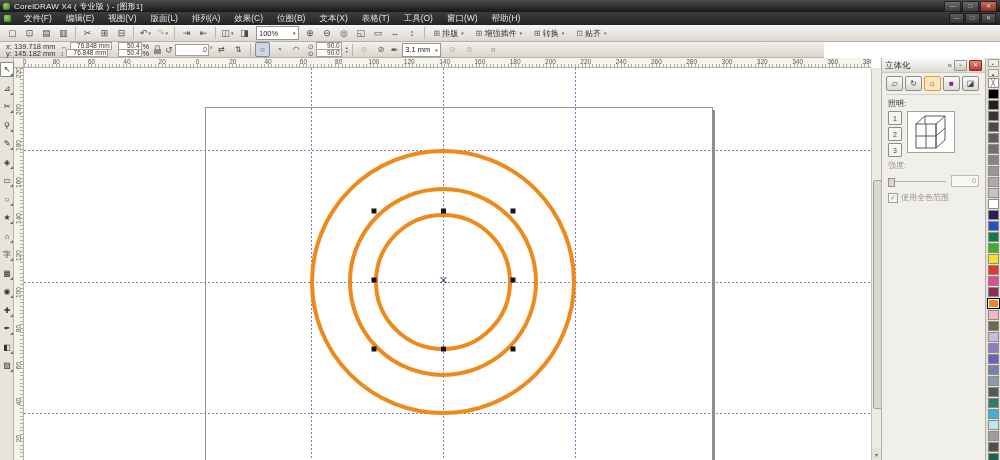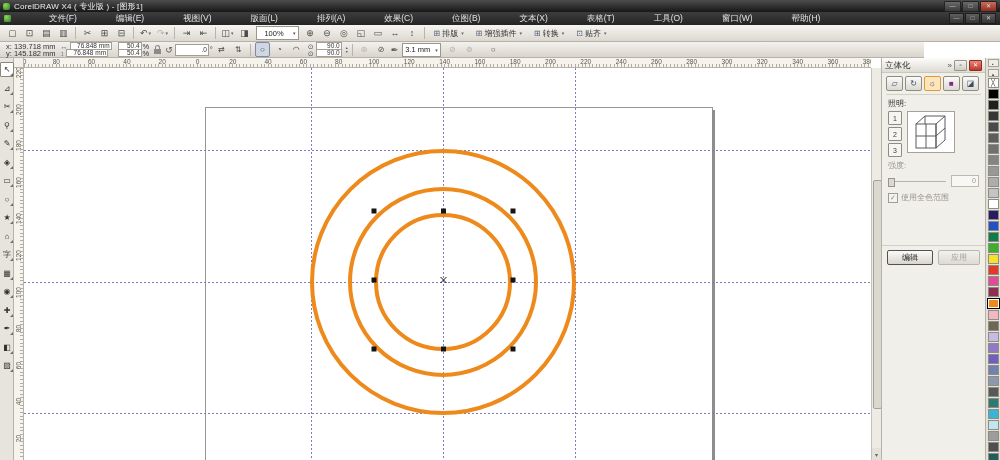--- a/index.html
+++ b/index.html
@@ -13,29 +13,29 @@
   #title-text{white-space:nowrap;letter-spacing:.2px;}
   .win-controls{margin-left:auto;display:flex;gap:1px;}
   .win-btn{width:15px;height:9px;font-size:6px;line-height:9px;text-align:center;color:#ddd;
     background:linear-gradient(#6a6a6a,#3a3a3a);border:1px solid #222;border-radius:1px;}
   .win-btn.close{background:linear-gradient(#d06a5a,#8c2e22);}
   
   #menubar{position:absolute;left:0;top:12px;width:1000px;height:13px;
     background:linear-gradient(#3d3d3d,#242424);color:#e2e2e2;font-size:8.5px;
     display:flex;align-items:center;padding:0 4px;box-sizing:border-box;}
   #menu-doc-icon{width:7px;height:7px;border-radius:1px;background:radial-gradient(circle at 35% 30%,#8fd65a,#2e7d1f);margin-right:6px;}
-  .menu-item{padding:0 7px;line-height:13px;white-space:nowrap;margin-left:25px;}
+  .menu-item{padding:0 7px;line-height:13px;white-space:nowrap;}
   .doc-controls{margin-left:auto;display:flex;gap:1px;}
   .doc-btn{width:13px;height:9px;font-size:6px;line-height:9px;text-align:center;color:#ccc;
     background:linear-gradient(#5e5e5e,#333);border:1px solid #1d1d1d;}
   
   #toolbar{position:absolute;left:0;top:25px;width:1000px;height:17px;
     background:linear-gradient(#f7f5f1,#dcd8d0);border-bottom:1px solid #b6b2a9;
     display:flex;align-items:center;padding:0 4px;box-sizing:border-box;}
-  #propbar{position:absolute;left:0;top:42px;width:924px;height:16px;
+  #propbar{position:absolute;left:0;top:42px;width:824px;height:16px;
     background:linear-gradient(#f3f1ed,#d9d5cd);border-bottom:1px solid #b6b2a9;
     display:flex;align-items:center;padding:0 4px;box-sizing:border-box;font-size:7.5px;color:#333;}
   .tb-btn{display:inline-flex;align-items:center;justify-content:center;height:13px;min-width:13px;
     margin:0 1px;border:1px solid transparent;border-radius:2px;color:#4a4a46;font-size:9px;}
   .tb-btn.disabled{color:#b3b0a8;}
   .tb-btn .caret{font-size:5px;margin-left:1px;color:#666;}
   .tb-sep{width:1px;height:12px;background:#b9b5ac;margin:0 3px;}
   .combo{display:inline-flex;align-items:center;height:12px;background:#fff;border:1px solid #9a968c;
     font-size:7.5px;color:#222;padding:0 2px;margin:0 3px;}
   .combo .caret{font-size:5px;margin-left:4px;color:#555;}
@@ -212,21 +212,21 @@
         <span class="tb-sep"></span>
         <span class="tb-btn">
           <span class="glyph">◫</span>
           <span class="caret">▾</span>
         </span>
         <span class="tb-btn">
           <span class="glyph">◨</span>
         </span>
       </span>
     <span class="combo">
-      <span style="width:30px;text-align:center;">100%</span>
+      <span style="width:30px;">100%</span>
       <span class="caret">▾</span>
     </span>
     <span id="tb-zoom" style="display:inline-flex;align-items:center;">
         <span class="tb-btn">
           <span class="glyph">⊕</span>
         </span>
         <span class="tb-btn">
           <span class="glyph">⊖</span>
         </span>
         <span class="tb-btn">
@@ -504,24 +504,20 @@
     <div class="docker-label dim">强度:</div>
     <div class="slider-row">
       <div class="slider-track">
         <div class="slider-handle"></div>
       </div>
       <div class="value-box">0</div>
     </div>
     <div class="checkbox-row">
       <span class="checkbox">✓</span>
       <span>使用全色范围</span>
-    </div>
-    <div class="docker-buttons">
-      <div class="docker-btn edit">编辑</div>
-      <div class="docker-btn apply">应用</div>
     </div>
   </div>
 
   <div id="palette">
     <div class="pal-btn">▪</div>
     <div class="pal-btn">▴</div>
     <div id="swatches" style="display:flex;flex-direction:column;align-items:center;">
         <div class="swatch">╳</div>
         <div class="swatch" style="background: rgb(0, 0, 0);"></div>
         <div class="swatch" style="background: rgb(31, 31, 31);"></div>

